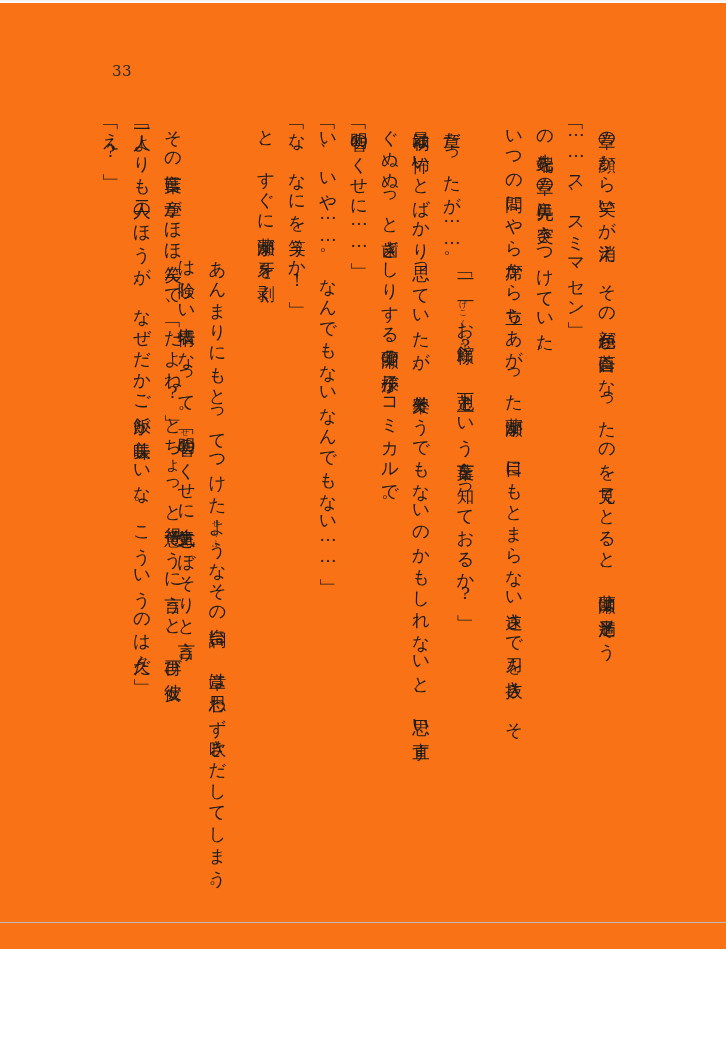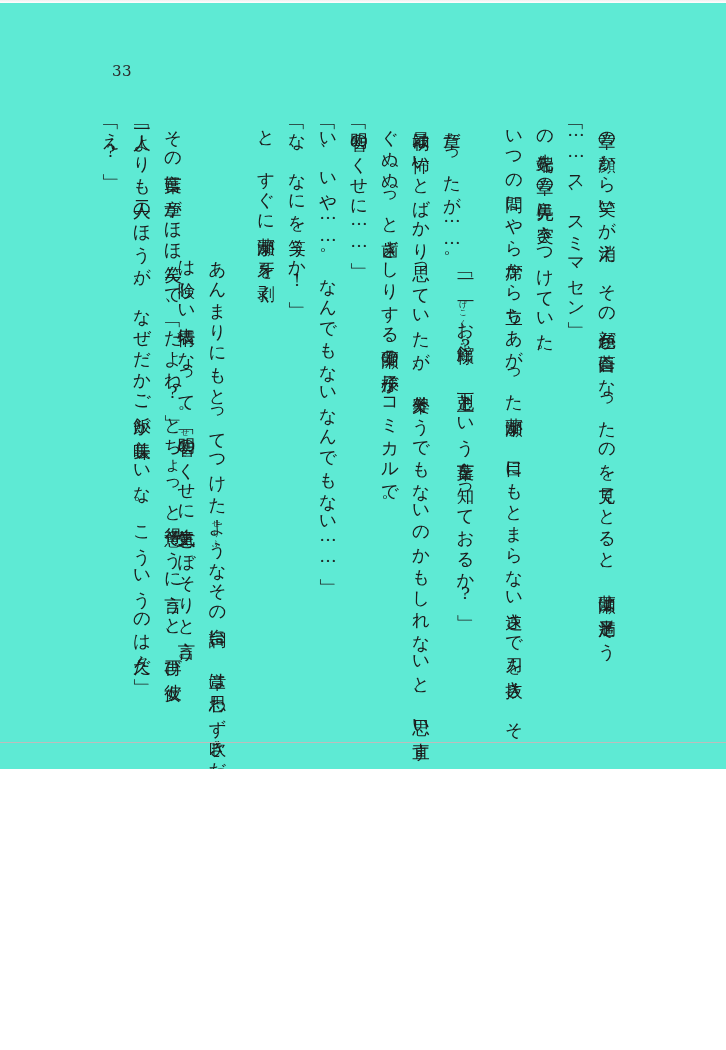--- a/index.html
+++ b/index.html
@@ -7,22 +7,22 @@
     padding: 0;
     background: #ffffff;
   }
   body {
     font-family: "DejaVu Serif", "Liberation Serif", serif;
     color: #1a1a1a;
   }
   .page {
     position: relative;
     width: 726px;
-    height: 769px;
-    background: #5eead4;
+    height: 949px;
+    background: #f97316;
     overflow: hidden;
   }
   .page-number {
     position: absolute;
     top: 62px;
     left: 112px;
     font-size: 15px;
     color: #2a2a2a;
     letter-spacing: 0.5px;
   }

